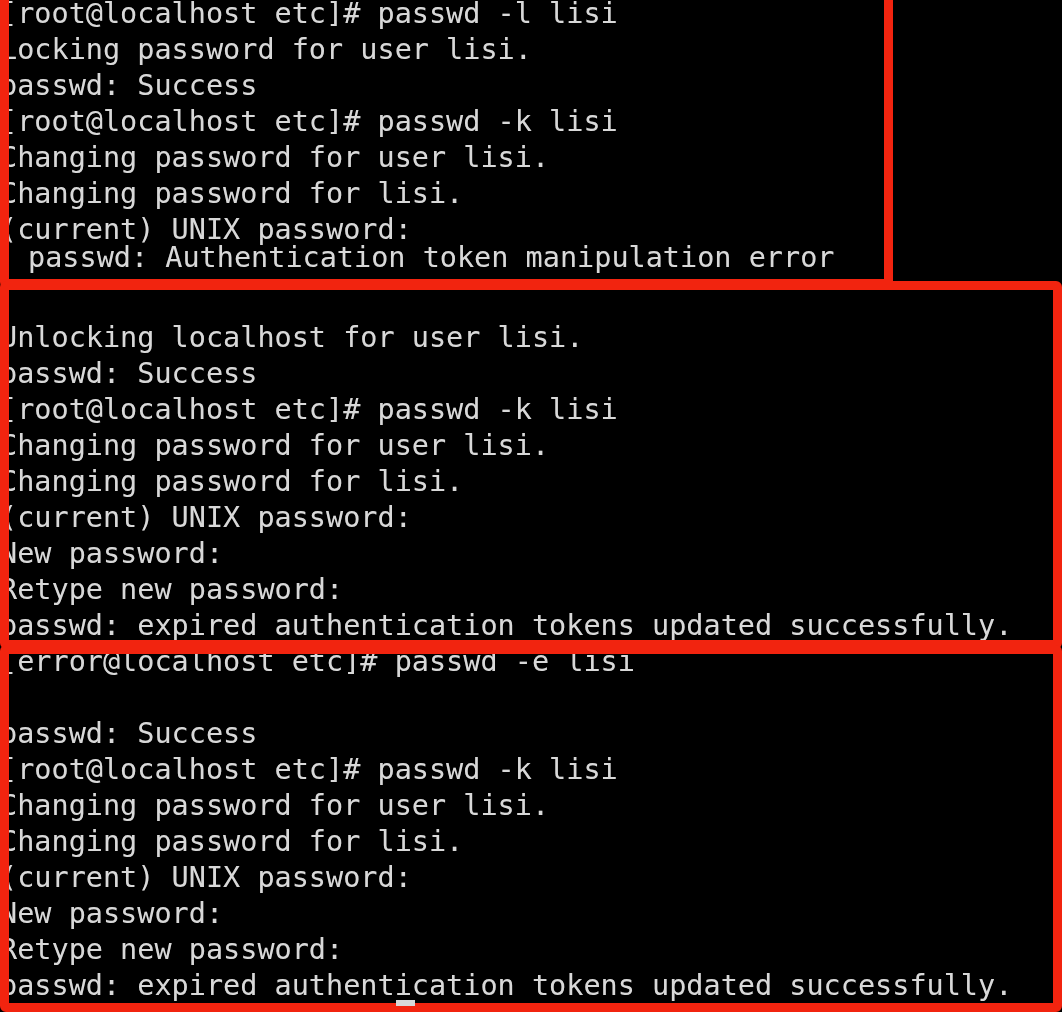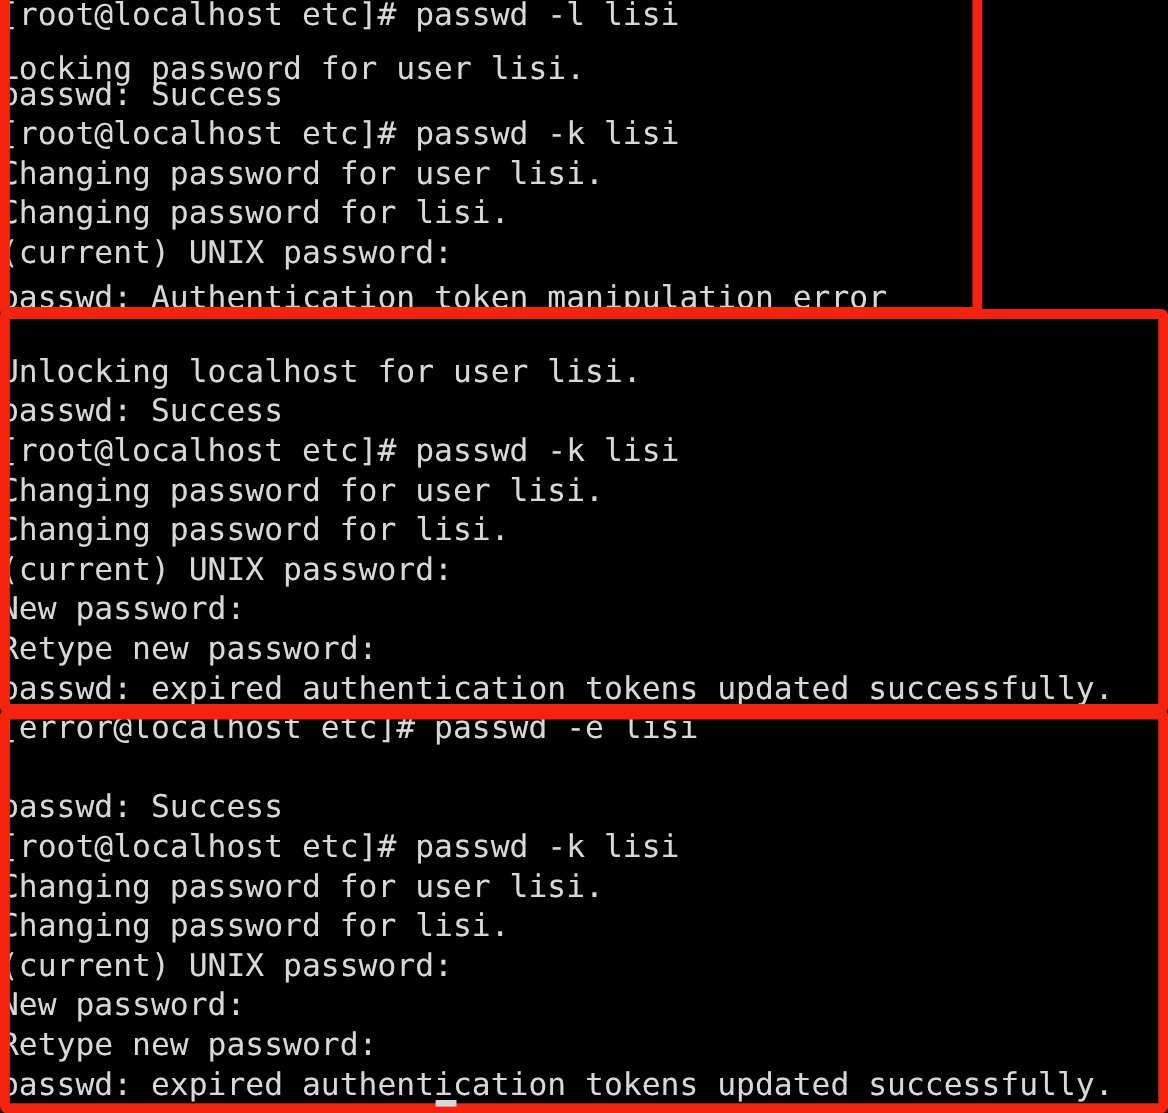--- a/index.html
+++ b/index.html
@@ -50,27 +50,27 @@
     width: 19px;
     height: 6px;
   }
 </style>
 </head>
 <body>
 
 <div id="terminal">
   <div class="screen" id="screen">
       <div class="line" style="top: -4px;">[root@localhost etc]# passwd -l lisi</div>
-      <div class="line" style="top: 45px;">Locking password for user lisi.</div>
+      <div class="line" style="top: 32px;">Locking password for user lisi.</div>
       <div class="line" style="top: 68px;">passwd: Success</div>
       <div class="line" style="top: 104px;">[root@localhost etc]# passwd -k lisi</div>
       <div class="line" style="top: 140px;">Changing password for user lisi.</div>
       <div class="line" style="top: 176px;">Changing password for lisi.</div>
       <div class="line" style="top: 212px;">(current) UNIX password:</div>
-      <div class="line" style="top: 253px;">passwd: Authentication token manipulation error</div>
+      <div class="line" style="top: 240px; padding-left: 28px;">passwd: Authentication token manipulation error</div>
       <div class="line" style="top: 320px;">Unlocking localhost for user lisi.</div>
       <div class="line" style="top: 356px;">passwd: Success</div>
       <div class="line" style="top: 392px;">[root@localhost etc]# passwd -k lisi</div>
       <div class="line" style="top: 428px;">Changing password for user lisi.</div>
       <div class="line" style="top: 464px;">Changing password for lisi.</div>
       <div class="line" style="top: 500px;">(current) UNIX password:</div>
       <div class="line" style="top: 536px;">New password:</div>
       <div class="line" style="top: 572px;">Retype new password:</div>
       <div class="line" style="top: 608px;">passwd: expired authentication tokens updated successfully.</div>
       <div class="line" style="top: 644px;">[error@localhost etc]# passwd -e lisi</div>

